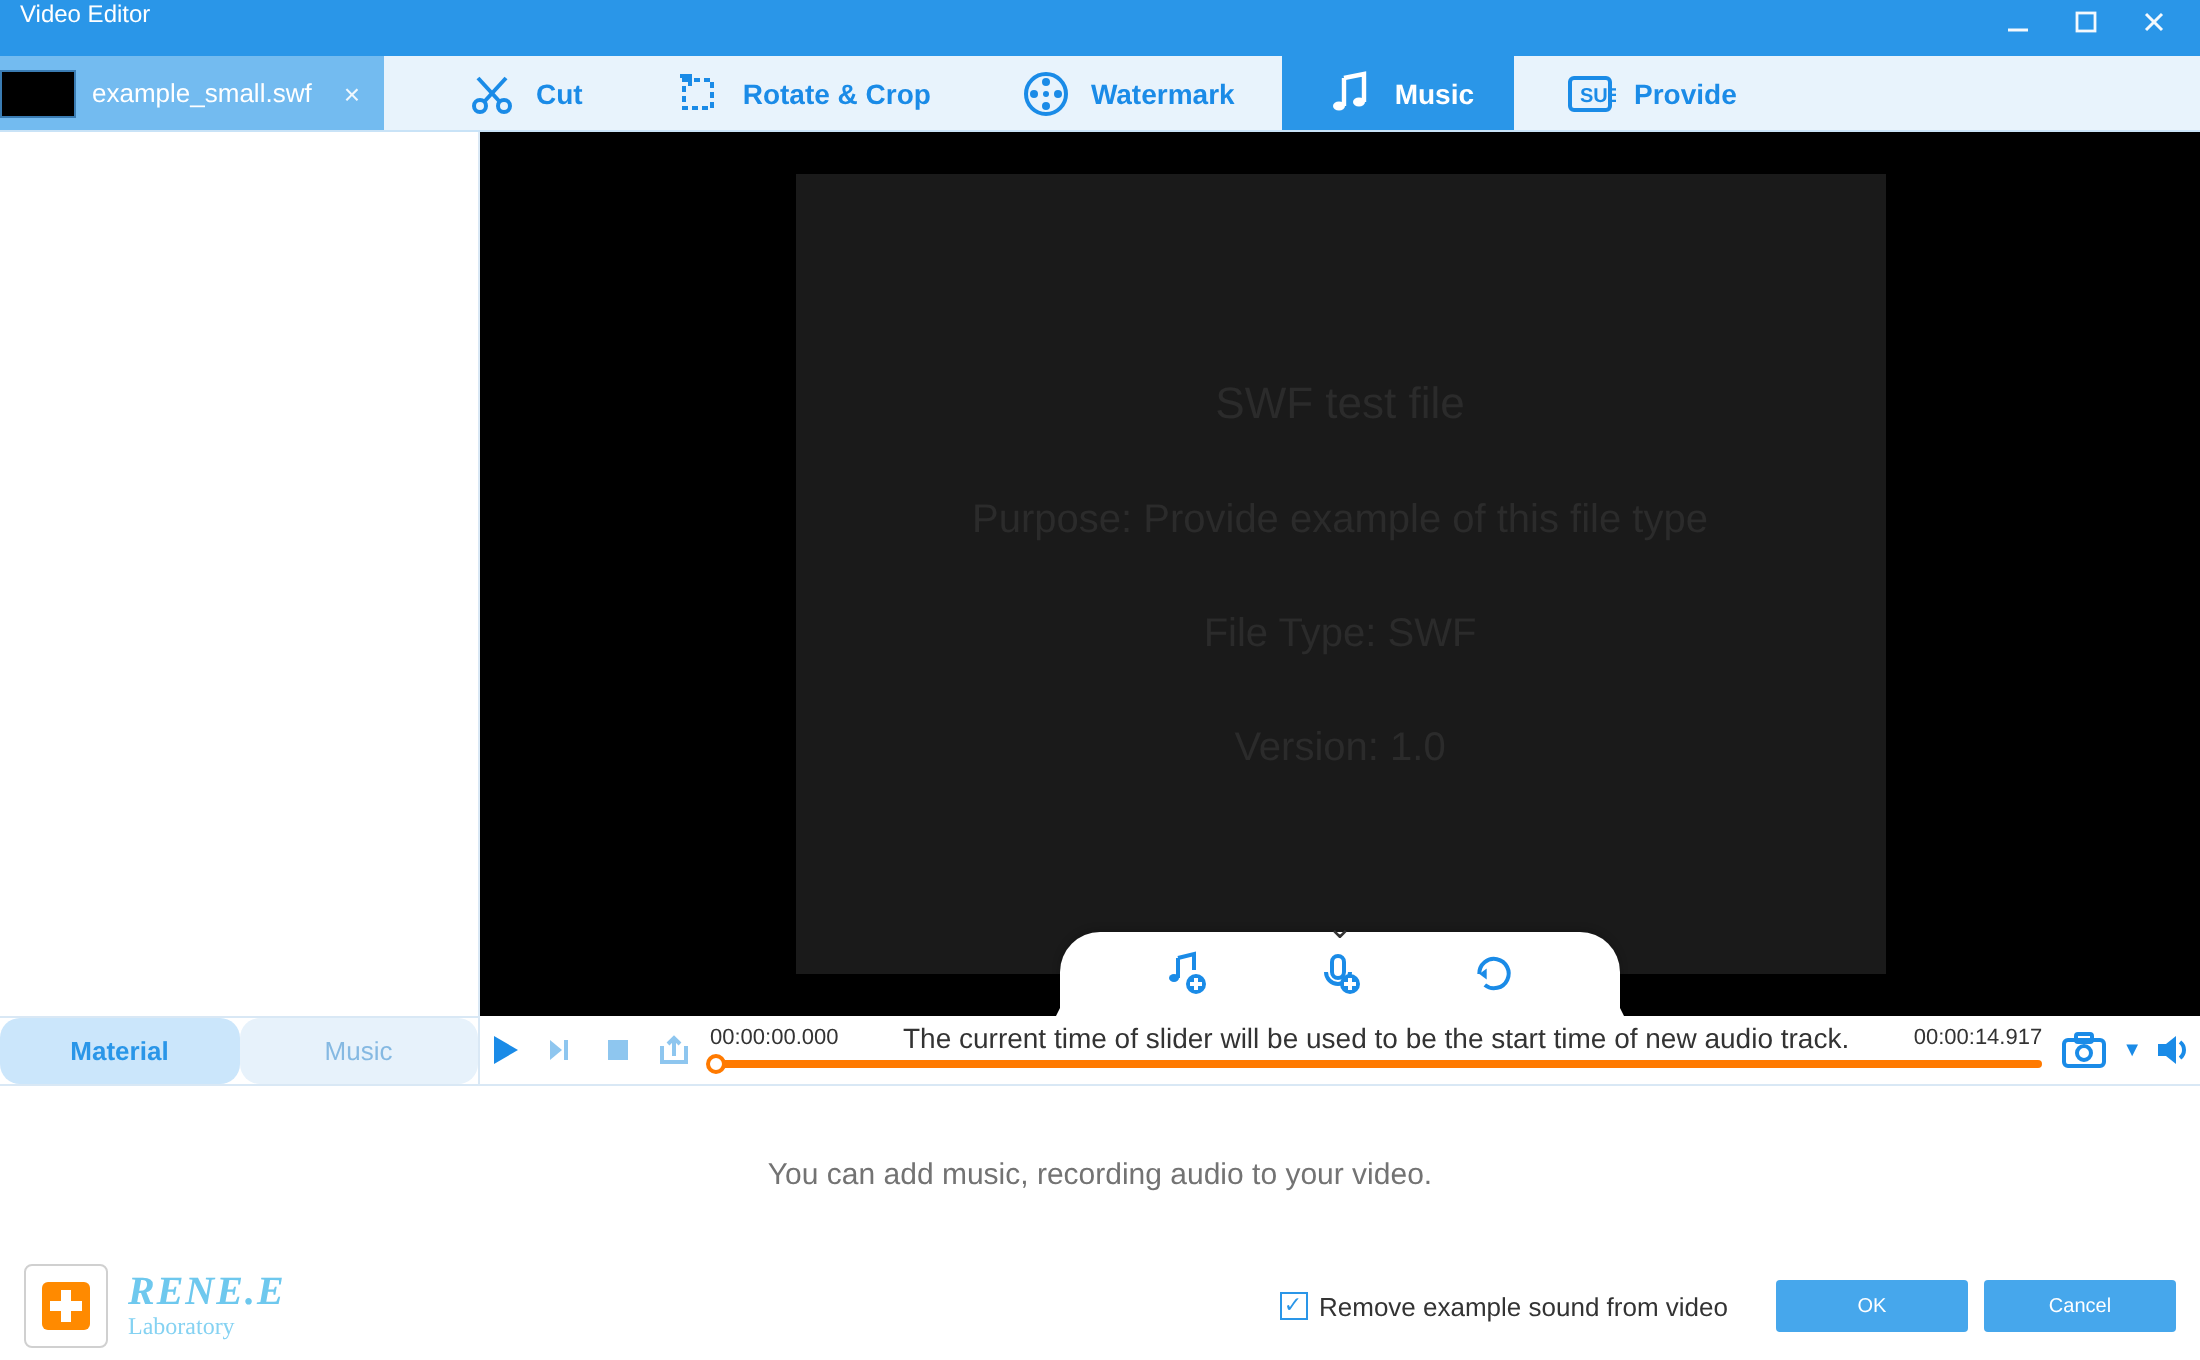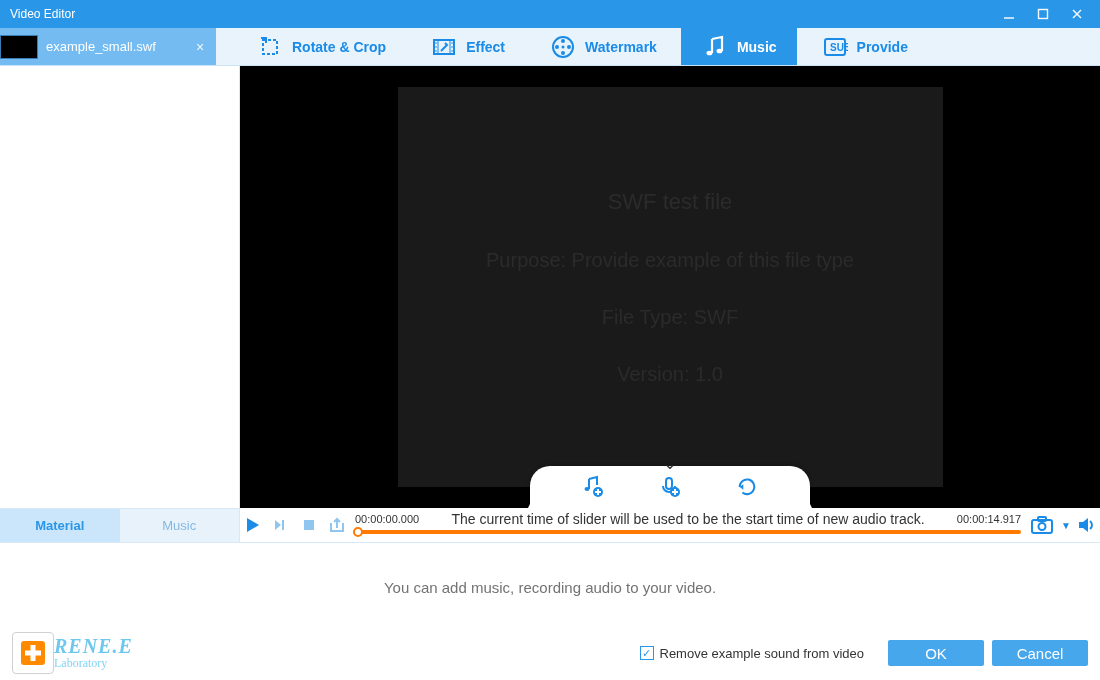--- a/index.html
+++ b/index.html
@@ -4,41 +4,40 @@
 <style>
   * { margin: 0; padding: 0; box-sizing: border-box; font-family: "Segoe UI", Tahoma, sans-serif; }
   html, body { width: 1100px; height: 680px; overflow: hidden; background: #fff; }
 
   
   .titlebar {
     height: 28px;
     background: #2a96e8;
     color: #fff;
     display: flex;
-    align-items: center;
     font-size: 12px;
     padding: 0 6px 0 10px;
   }
   .titlebar .title { flex: 1; }
   .titlebar .win-btn {
     width: 34px; height: 22px;
     display: flex; align-items: center; justify-content: center;
     color: #fff; opacity: 0.95;
   }
 
   
   .toolstrip {
     height: 38px;
     background: #e8f3fc;
     display: flex;
     align-items: stretch;
     border-bottom: 1px solid #c9e3f7;
   }
   .file-tab {
-    width: 216px;
+    width: 192px;
     height: 100%;
     display: flex;
     align-items: center;
     padding: 0 8px 0 0;
     background: #73bbf0;
     color: #fff;
     font-size: 13px;
   }
   .file-tab .thumb {
     width: 38px; height: 24px; background: #000; margin-right: 8px;
@@ -90,20 +89,21 @@
   }
   .side-tab {
     flex: 1;
     display: flex;
     align-items: center;
     justify-content: center;
     font-size: 13px;
     font-weight: 600;
     color: #2a96e8;
     background: #cbe6fb;
+    border-radius: 10px;
   }
   .side-tab.inactive {
     background: #e7f2fb;
     color: #85b9e2;
     font-weight: 500;
   }
 
   .stage {
     flex: 1;
     display: flex;
@@ -217,20 +217,21 @@
   }
   .bottom .bar {
     height: 48px;
     display: flex;
     align-items: center;
     padding: 0 12px 6px 12px;
   }
   .brand {
     display: flex;
     align-items: center;
+    gap: 10px;
   }
   .brand-icon {
     width: 42px; height: 42px;
     background: #fff;
     border: 1px solid #d0d0d0;
     border-radius: 4px;
     display:flex; align-items:center; justify-content:center;
   }
   .brand-text .l1 {
     font-family: Georgia, serif;
@@ -257,21 +258,21 @@
     border: 1px solid #2a96e8;
     display:flex; align-items:center; justify-content:center;
     color:#2a96e8; font-size:11px; line-height:1;
   }
   .btn {
     width: 96px;
     height: 26px;
     margin-left: 8px;
     background: #46a7ec;
     color: #fff;
-    font-size: 15px;
+    font-size: 10px;
     display:flex; align-items:center; justify-content:center;
     border-radius: 2px;
   }
 </style>
 </head>
 <body>
 
 <div class="titlebar">
   <div class="title">Video Editor</div>
   <div class="win-btn">
@@ -295,48 +296,42 @@
 <div class="toolstrip">
 
   <div class="file-tab">
     <div class="thumb"></div>
     <div class="name">example_small.swf</div>
     <div class="close-x">×</div>
   </div>
 
   <div class="tools">
 
+    <div class="tool">
+      <span class="ticon">
+        <svg width="26" height="26" viewBox="0 0 26 26">
+          <circle cx="7" cy="19" r="3" fill="none" stroke="#1a8be7" stroke-width="2"></circle>
+          <circle cx="19" cy="19" r="3" fill="none" stroke="#1a8be7" stroke-width="2"></circle>
+          <line x1="9" y1="17" x2="20" y2="5" stroke="#1a8be7" stroke-width="2"></line>
+          <line x1="17" y1="17" x2="6" y2="5" stroke="#1a8be7" stroke-width="2"></line>
+        </svg>
+      </span>
+      <span>Cut</span>
+    </div>
 
     <div class="tool">
       <span class="ticon">
         <svg width="26" height="26" viewBox="0 0 26 26">
           <rect x="6" y="6" width="14" height="14" fill="none" stroke="#1a8be7" stroke-width="2" stroke-dasharray="3 2"></rect>
           <path d="M4 4 L9 4 L9 9" fill="none" stroke="#1a8be7" stroke-width="2"></path>
         </svg>
       </span>
       <span>Rotate &amp; Crop</span>
     </div>
 
-    <div class="tool">
-      <span class="ticon">
-        <svg width="26" height="26" viewBox="0 0 26 26">
-          <rect x="3" y="6" width="20" height="14" fill="none" stroke="#1a8be7" stroke-width="2"></rect>
-          <line x1="7" y1="6" x2="7" y2="20" stroke="#1a8be7" stroke-width="1"></line>
-          <line x1="19" y1="6" x2="19" y2="20" stroke="#1a8be7" stroke-width="1"></line>
-          <circle cx="5" cy="9" r="0.8" fill="#1a8be7"></circle>
-            <circle cx="5" cy="13" r="0.8" fill="#1a8be7"></circle>
-            <circle cx="5" cy="17" r="0.8" fill="#1a8be7"></circle>
-          <circle cx="21" cy="9" r="0.8" fill="#1a8be7"></circle>
-            <circle cx="21" cy="13" r="0.8" fill="#1a8be7"></circle>
-            <circle cx="21" cy="17" r="0.8" fill="#1a8be7"></circle>
-          <path d="M14 9 l2 2 l-6 6" fill="none" stroke="#1a8be7" stroke-width="2"></path>
-        </svg>
-      </span>
-      <span>Effect</span>
-    </div>
 
     <div class="tool">
       <span class="ticon">
         <svg width="26" height="26" viewBox="0 0 26 26">
           <circle cx="13" cy="13" r="10" fill="none" stroke="#1a8be7" stroke-width="2"></circle>
           <circle cx="13" cy="7" r="2" fill="#1a8be7"></circle>
           <circle cx="13" cy="19" r="2" fill="#1a8be7"></circle>
           <circle cx="7" cy="13" r="2" fill="#1a8be7"></circle>
           <circle cx="19" cy="13" r="2" fill="#1a8be7"></circle>
           <circle cx="13" cy="13" r="1.5" fill="#1a8be7"></circle>

